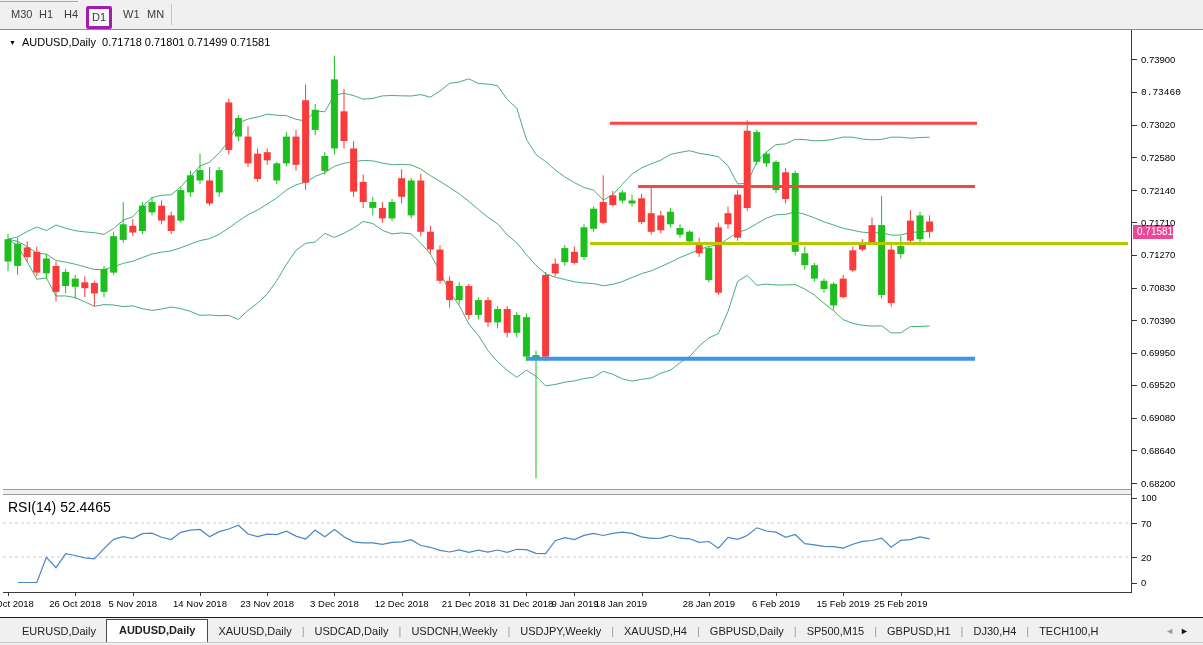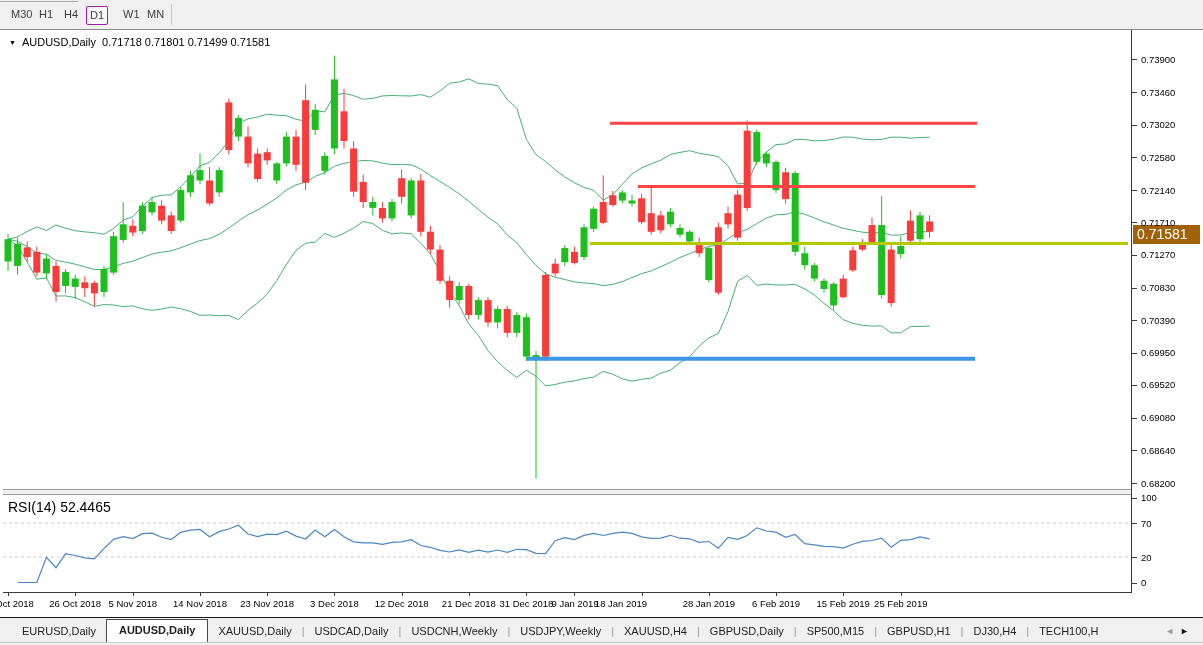--- a/index.html
+++ b/index.html
@@ -3,42 +3,42 @@
 <meta charset="utf-8">
 <style>
   html,body{margin:0;padding:0;background:#e8e8e8;}
   #app{position:relative;width:1203px;height:645px;background:#f0f0f0;overflow:hidden;
        font-family:"Liberation Sans","DejaVu Sans",sans-serif;-webkit-font-smoothing:none;}
   
   #toolbar{position:absolute;left:0;top:0;width:1203px;height:29px;background:#f0f0f0;}
   #chrome-line{position:absolute;left:0;top:1px;width:78px;height:1px;background:#a8a8a8;}
   .tf-btn{position:absolute;top:6px;height:17px;line-height:17px;font-size:11px;color:#3c3c3c;
           padding:0 3px;cursor:default;}
-  .tf-btn.active{border:1px solid #a21caf;background:#f7f7f7;border-radius:2px;}
+  .tf-btn.active{border:3px solid #a21caf;background:#f7f7f7;border-radius:2px;}
   #tf-sep{position:absolute;left:171px;top:4px;width:1px;height:21px;background:#c6c6c6;}
   
   #chart-win{position:absolute;left:0;top:29px;width:1203px;height:588px;background:#fff;
              border-top:1px solid #8a8a8a;box-sizing:border-box;}
   #left-edge{position:absolute;left:0;top:29px;width:3px;height:588px;background:#d8d8d8;border-right:1px solid #8f8f8f;box-sizing:border-box;}
   svg{position:absolute;display:block;}
   #main-plot{left:3px;top:30px;background:#fff;}
   #rsi-plot{left:3px;top:495px;background:#fff;}
   #splitter{position:absolute;left:3px;top:489px;width:1128px;height:6px;background:#f0f0f0;
             border-top:1px solid #9a9a9a;border-bottom:1px solid #9a9a9a;box-sizing:border-box;cursor:ns-resize;}
   #chart-title{position:absolute;left:9px;top:36px;font-size:11px;color:#000;white-space:pre;}
   #title-arrow{display:inline-block;font-size:7px;vertical-align:1px;margin-right:6px;color:#000;}
   #rsi-label{position:absolute;left:8px;top:499px;font-size:14px;color:#000;}
   #plot-right-line{position:absolute;left:1131px;top:30px;width:1px;height:562px;background:#3a3a3a;}
   #rsi-bottom-line{position:absolute;left:3px;top:592px;width:1129px;height:1px;background:#3a3a3a;}
   
   #price-axis{position:absolute;left:1132px;top:30px;width:71px;height:562px;background:#fff;}
   .ax-label{position:absolute;left:9px;font-size:9.5px;color:#000;}
   .ax-tick{position:absolute;left:0;width:5px;height:1px;background:#3a3a3a;}
-  #price-badge{position:absolute;left:1px;background:#a16207;color:#fff;font-size:14px;
-               padding:1px 12px 2px 4px;}
+  #price-badge{position:absolute;left:1px;background:#ec4899;color:#fff;font-size:10px;
+               padding:1px 0 2px 4px;}
   
   #date-axis{position:absolute;left:3px;top:593px;width:1129px;height:25px;background:#fff;}
   .date-label{position:absolute;top:5px;font-size:9.5px;color:#000;white-space:nowrap;transform:translateX(-50%);}
   .date-tick{position:absolute;top:0;width:1px;height:3px;background:#3a3a3a;}
   
   #tabbar{position:absolute;left:0;top:617px;width:1203px;height:25px;background:#f0f0f0;
           border-top:1px solid #1a1a1a;box-sizing:border-box;display:flex;align-items:flex-end;}
   #tabs{display:flex;align-items:flex-end;height:24px;padding-left:12px;flex:0 1 auto;overflow:hidden;max-width:1155px;}
   .tab{font-size:11px;color:#222;padding:4px 10px 5px 10px;white-space:nowrap;cursor:default;}
   .tab.active{background:#fff;border:1px solid #4a4a4a;border-bottom:none;font-weight:bold;padding:4px 12px 6px 12px;}
@@ -286,21 +286,21 @@
   <div id="rsi-label"><span>RSI(14)</span> <span>52.4465</span></div>
 
   <div id="plot-right-line"></div>
   <div id="rsi-bottom-line"></div>
 
   <div id="price-axis">
     <div id="price-badge" style="top: 194.7px;">0.71581</div>
   <div class="ax-tick" style="top: 29.3px;"></div>
       <div class="ax-label" style="top: 23.8px;">0.73900</div>
       <div class="ax-tick" style="top: 62px;"></div>
-      <div class="ax-label" style="top: 56.5px;">0.73460</div>
+      <div class="ax-label" style="top: 56.5px; font-family: Liberation Mono, monospace;">0.73460</div>
       <div class="ax-tick" style="top: 94.7px;"></div>
       <div class="ax-label" style="top: 89.2px;">0.73020</div>
       <div class="ax-tick" style="top: 127.4px;"></div>
       <div class="ax-label" style="top: 121.9px;">0.72580</div>
       <div class="ax-tick" style="top: 160.1px;"></div>
       <div class="ax-label" style="top: 154.6px;">0.72140</div>
       <div class="ax-tick" style="top: 192.1px;"></div>
       <div class="ax-label" style="top: 186.6px;">0.71710</div>
       <div class="ax-tick" style="top: 224.8px;"></div>
       <div class="ax-label" style="top: 219.3px;">0.71270</div>

